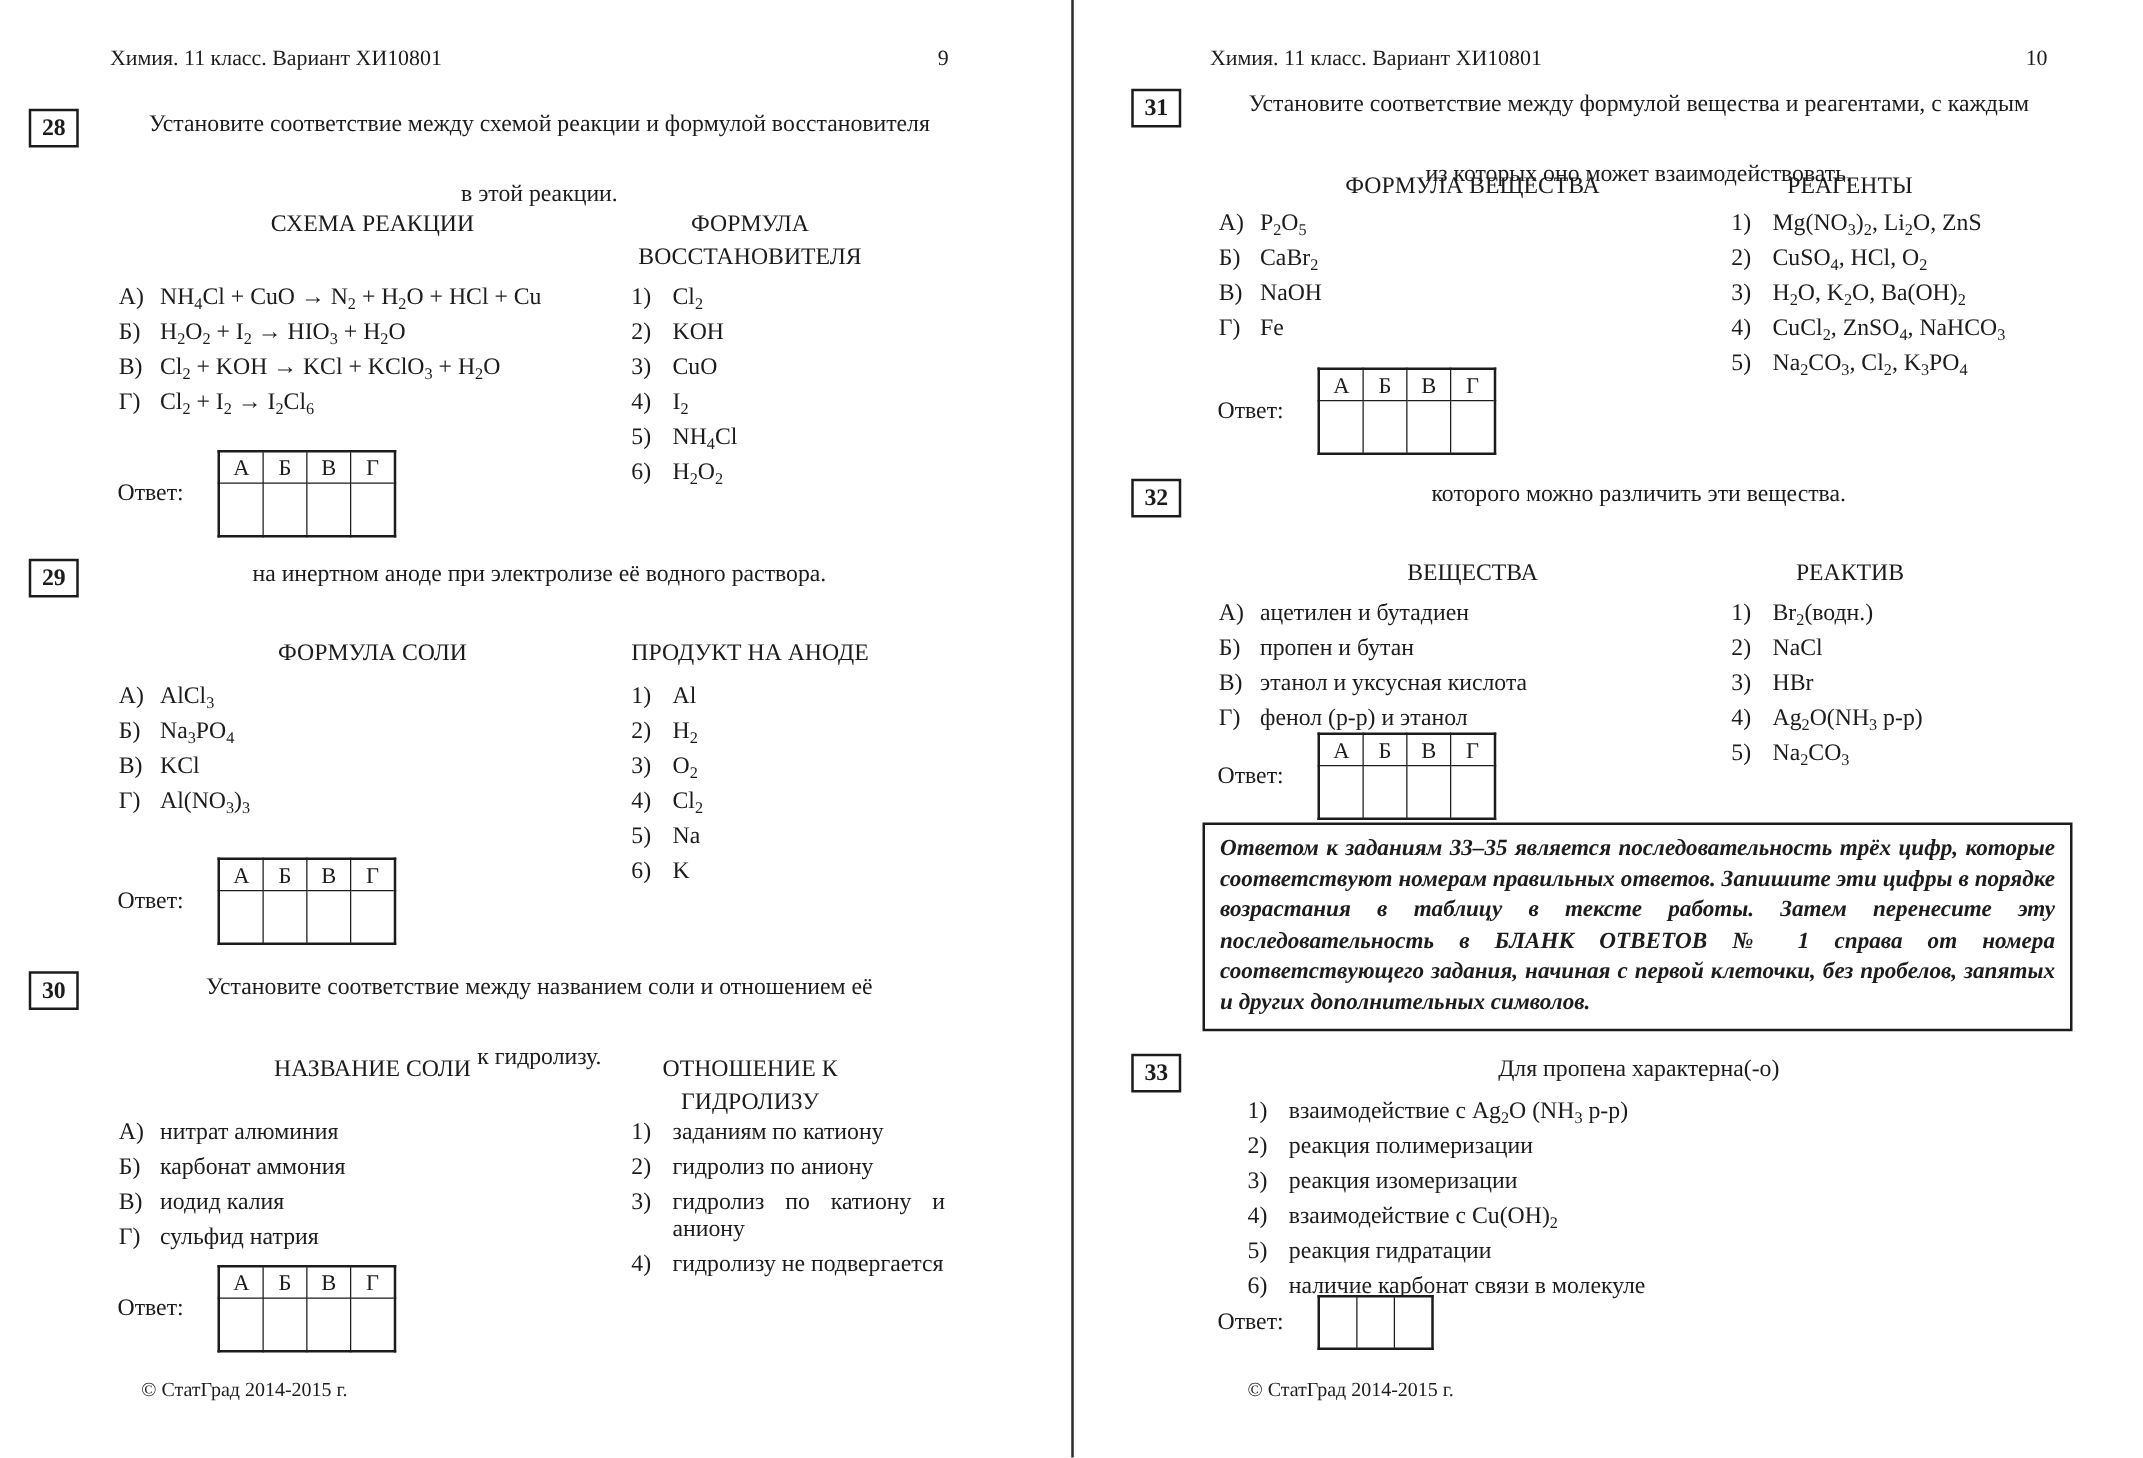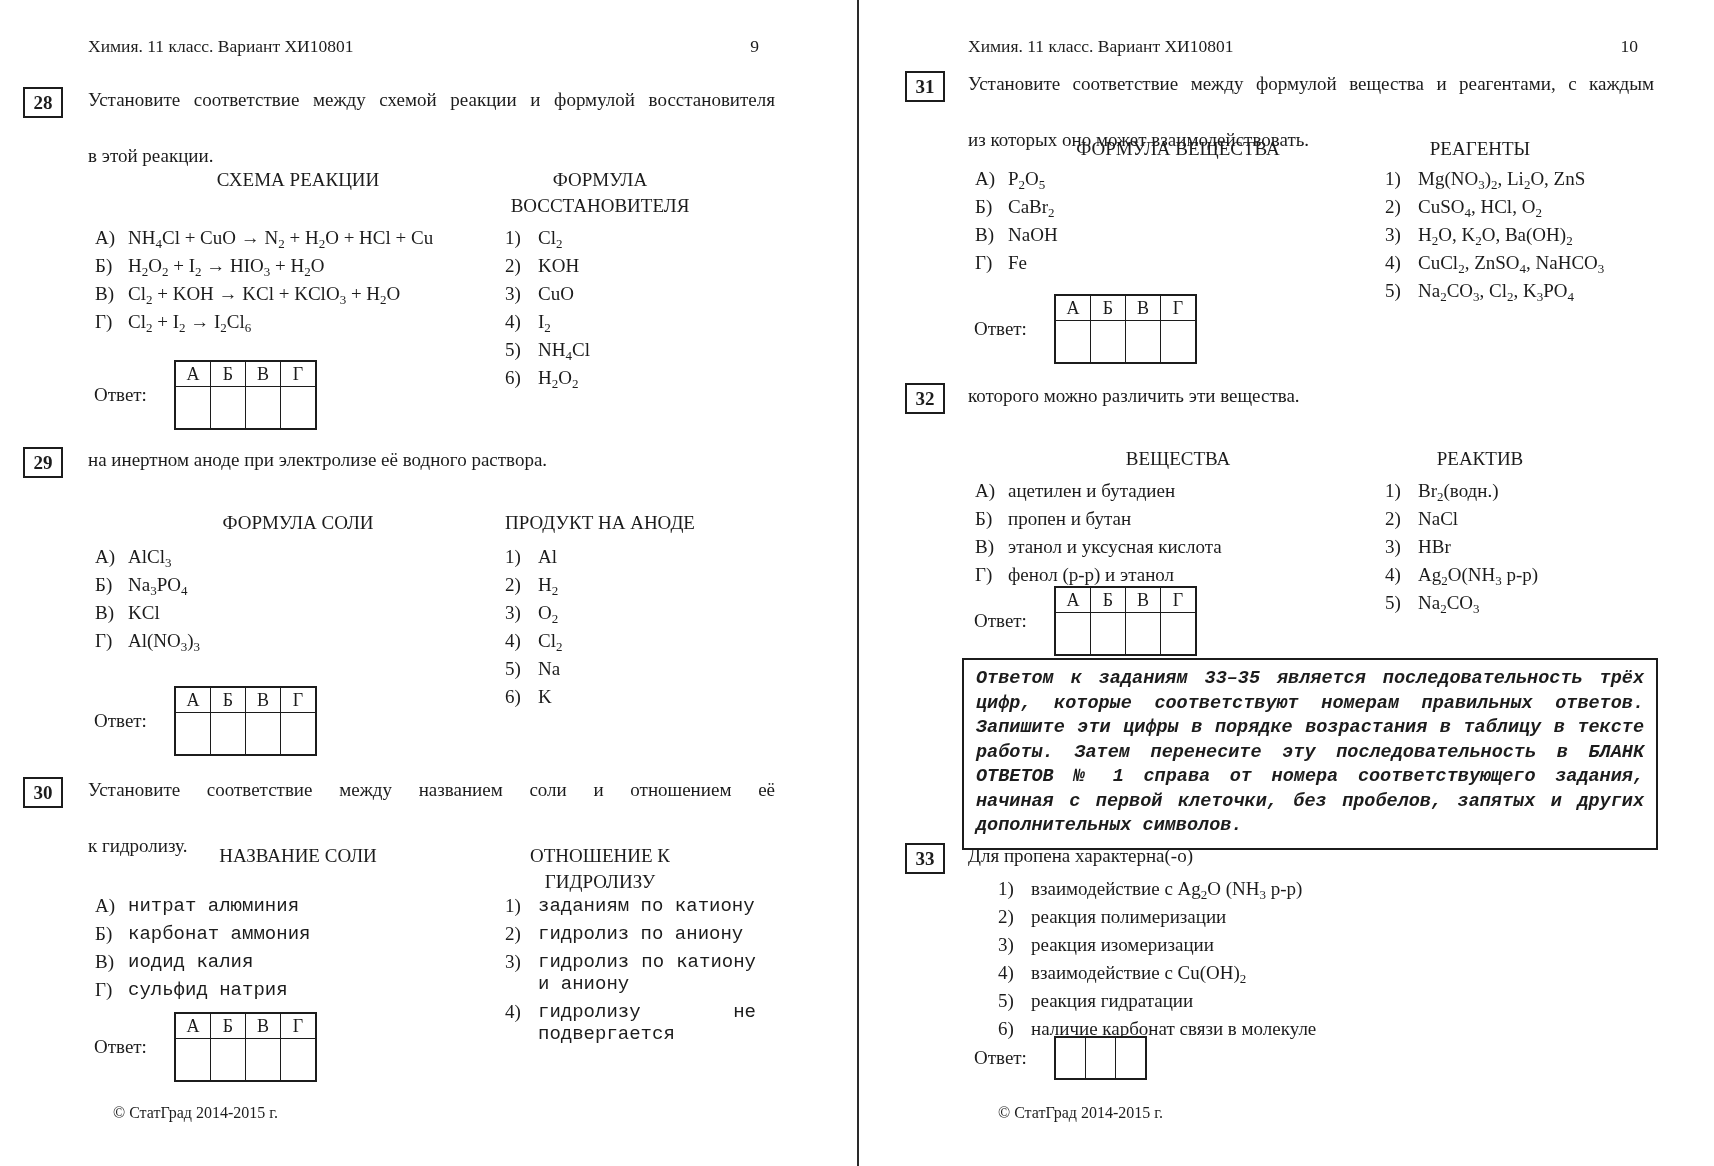--- a/index.html
+++ b/index.html
@@ -18,49 +18,49 @@
 
   .page-header{position:absolute;top:36px;left:0;width:100%;display:flex;
     justify-content:space-between;font-size:17.5px;line-height:20px;}
   .page-header .page-num{margin-right:16px;}
 
   .q-section{position:absolute;left:0;width:100%;}
   .q-box{position:absolute;left:-65px;top:1px;width:36px;height:27px;border:2px solid #1c1c1c;
     display:flex;align-items:center;justify-content:center;font-weight:bold;font-size:19px;background:#fff;}
   .page-right .q-box{left:-63px;}
   .q-text{font-size:19px;line-height:28px;text-align:justify;}
-  .q-text .line{display:block;}
+  .q-text .line{display:block;text-align:center;}
   .force-justify::after{content:"";display:inline-block;width:100%;height:0;}
 
   .cols{position:absolute;left:0;width:100%;display:flex;}
   .col-left{flex:none;width:417px;box-sizing:border-box;}
   .col-right{flex:1;min-width:0;}
   .col-header{font-size:19px;line-height:26px;}
   .col-header-left{width:420px;text-align:center;box-sizing:border-box;}
   .col-header-right{width:270px;margin-left:-40px;text-align:center;}
 
   .item{display:flex;font-size:19px;line-height:22px;margin-bottom:6px;}
   .col-left .item{padding-left:7px;}
   .item-label{flex:none;width:33px;}
   .item-text{flex:1;min-width:0;}
-  .narrow-opts .item-text{flex:none;width:218px;text-align:justify;font-family:Liberation Mono, monospace;}
+  .narrow-opts .item-text{flex:none;width:218px;text-align:justify;}
   sub{font-size:13px;line-height:0;vertical-align:-4px;}
 
   .answer-block{position:absolute;left:0;display:flex;align-items:center;}
   .answer-label{font-size:19px;width:80px;padding-left:6px;flex:none;}
   table.answer-table{border-collapse:collapse;border:2px solid #1c1c1c;background:#fff;}
   .answer-table th,.answer-table td{border:1.5px solid #1c1c1c;width:34px;padding:0;
     text-align:center;font-weight:normal;}
   .answer-table th{height:24px;font-size:18px;}
   .answer-table td{height:41px;}
   .answer-table.cells-3 td{width:29px;height:40px;}
 
   .instruction-box{position:absolute;left:-6px;width:calc(100% + 10px);box-sizing:border-box;
     border:2px solid #1c1c1c;padding:7px 12px 9px 12px;
-    font-size:18.5px;line-height:24.5px;font-weight:bold;font-style:italic;text-align:justify;font-family:Liberation Mono, monospace;}
+    font-size:18.5px;line-height:24.5px;font-weight:bold;font-style:italic;text-align:justify;}
 
   .page-footer{position:absolute;top:1104px;font-size:16px;}
   .page-left .page-footer{left:25px;}
   .page-right .page-footer{left:30px;}
 </style>
 </head>
 <body>
 
 <div class="page page-left">
   <div class="content">

